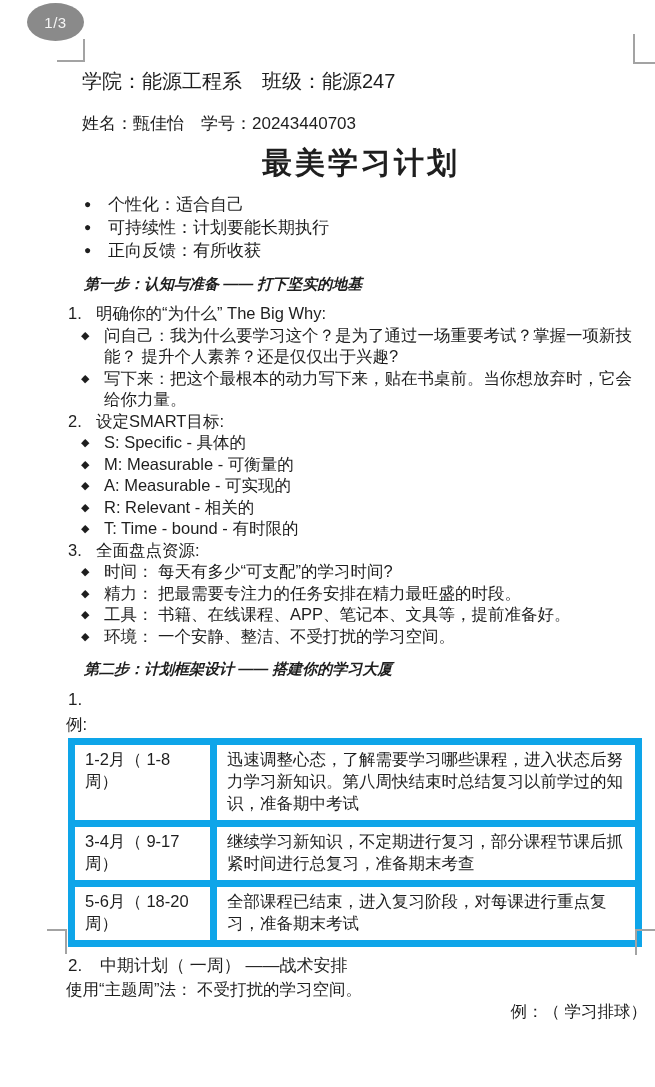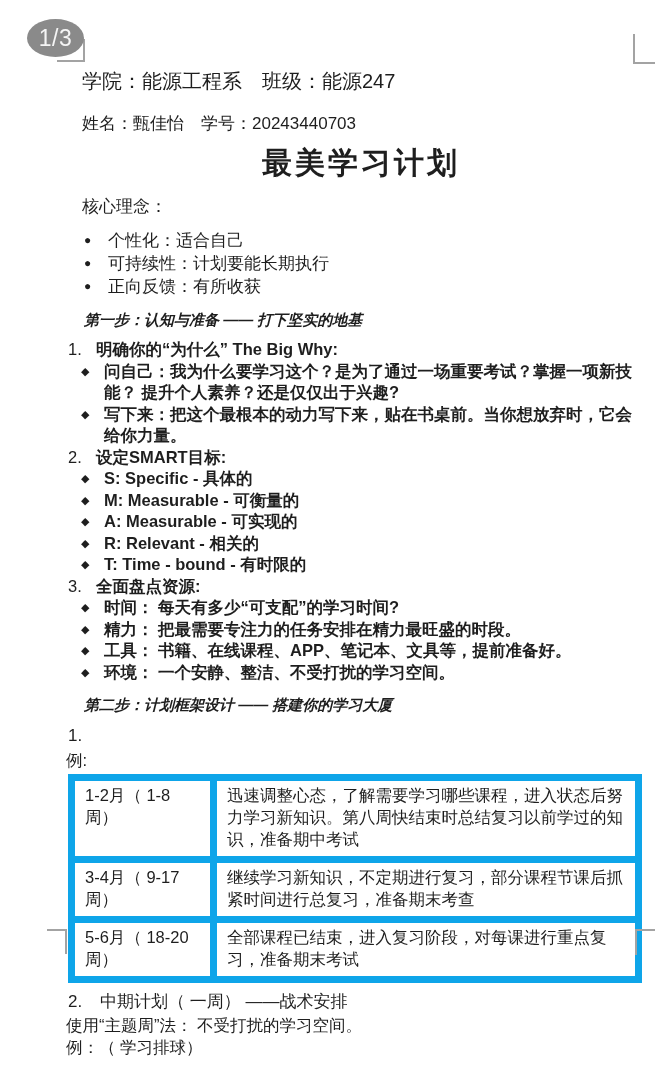--- a/index.html
+++ b/index.html
@@ -3,79 +3,78 @@
 <meta charset="utf-8">
 <style>
   html,body{margin:0;padding:0;background:#ffffff;}
   .page{
     position:relative;width:655px;height:1087px;background:#ffffff;
     font-family:"Liberation Sans","DejaVu Sans",sans-serif;
     color:#1e1e1e;overflow:hidden;
   }
   
   .badge{
-    position:absolute;left:27px;top:19px;width:57px;height:38px;
+    position:absolute;left:27px;top:3px;width:57px;height:38px;
     background:#8a8a8a;border-radius:50%;
     display:flex;align-items:center;justify-content:center;
-    color:#f5f5f5;font-size:23px;letter-spacing:0.5px;z-index:3;
+    color:#f5f5f5;font-size:15px;letter-spacing:0.5px;z-index:3;
   }
   
   .corner{position:absolute;z-index:1;}
   .c-tl{left:57px;top:39px;width:26px;height:21px;border-right:2px solid #a3a3a3;border-bottom:2px solid #a3a3a3;}
   .c-tr{left:633px;top:34px;width:22px;height:28px;border-left:2px solid #a3a3a3;border-bottom:2px solid #a3a3a3;}
   .c-bl{left:47px;top:929px;width:18px;height:23px;border-top:2px solid #a3a3a3;border-right:2px solid #a3a3a3;}
   .c-br{left:635px;top:929px;width:20px;height:24px;border-left:2px solid #a3a3a3;border-top:2px solid #a3a3a3;}
 
   .info1{margin:70px 18px 0 82px;font-size:20px;line-height:22px;}
   .info2{margin:21px 18px 0 82px;font-size:17px;line-height:22px;}
   .doc-title{margin:10px 15px 12px 82px;text-align:center;font-size:30px;font-weight:bold;letter-spacing:3px;line-height:36px;}
   .core-h{margin:15px 0 0 82px;font-size:17px;line-height:22px;}
   .core-list{margin:11px 13px 0 84px;font-size:17px;}
   .core-row{display:flex;line-height:23px;}
   .core-row .m-disc{width:24px;flex:none;font-size:12px;}
   .step-h{margin:9px 18px 0 84px;font-size:15px;font-weight:bold;font-style:italic;line-height:25px;}
   .list{margin:7px 13px 0 68px;font-size:16.5px;}
   .row{display:flex;line-height:21.5px;}
   .row .m-num{width:28px;flex:none;}
   .row .m-dia{width:36px;flex:none;padding-left:13px;box-sizing:border-box;font-size:11px;}
-  .row .txt{flex:1;font-weight:bold;}
+  .row .txt{flex:1;}
   .plan-row{display:flex;margin:8px 13px 0 68px;font-size:17px;line-height:22px;}
   .plan-row .m-num{width:32px;flex:none;}
   .example{margin:3px 0 0 66px;font-size:16.5px;line-height:21px;}
   table.plan{
     border-collapse:collapse;margin:3px 13px 0 68px;width:574px;
     font-size:16.5px;table-layout:fixed;
   }
   table.plan td{
     border:7px solid #0ea5e9;vertical-align:top;
     padding:3px 8px 6px 10px;line-height:22px;
   }
   table.plan td.period{width:117px;}
   .theme-line{margin:1px 13px 0 66px;font-size:16.5px;line-height:22px;}
-  .example2{margin:0 8px 0 66px;font-size:16.5px;line-height:22px;}
+  .example2{margin:0 8px 0 66px;font-size:16.5px;line-height:22px;text-align:right;}
 </style>
 </head>
 <body>
 
 <div class="page">
 
   <div class="badge">
     <span>1/3</span>
   </div>
   <div class="corner c-tl"></div>
   <div class="corner c-tr"></div>
   <div class="corner c-bl"></div>
   <div class="corner c-br"></div>
 
   <div class="info1">学院：能源工程系　班级：能源247</div>
   <div class="info2">姓名：甄佳怡　学号：20243440703</div>
 
   <div class="doc-title">最美学习计划</div>
 
-  <div class="core-h">核心理念：</div>
   <div class="core-list">
     <div class="core-row">
       <span class="m-disc">●</span>
       <span class="txt">个性化：适合自己</span>
     </div>
     <div class="core-row">
       <span class="m-disc">●</span>
       <span class="txt">可持续性：计划要能长期执行</span>
     </div>
     <div class="core-row">

